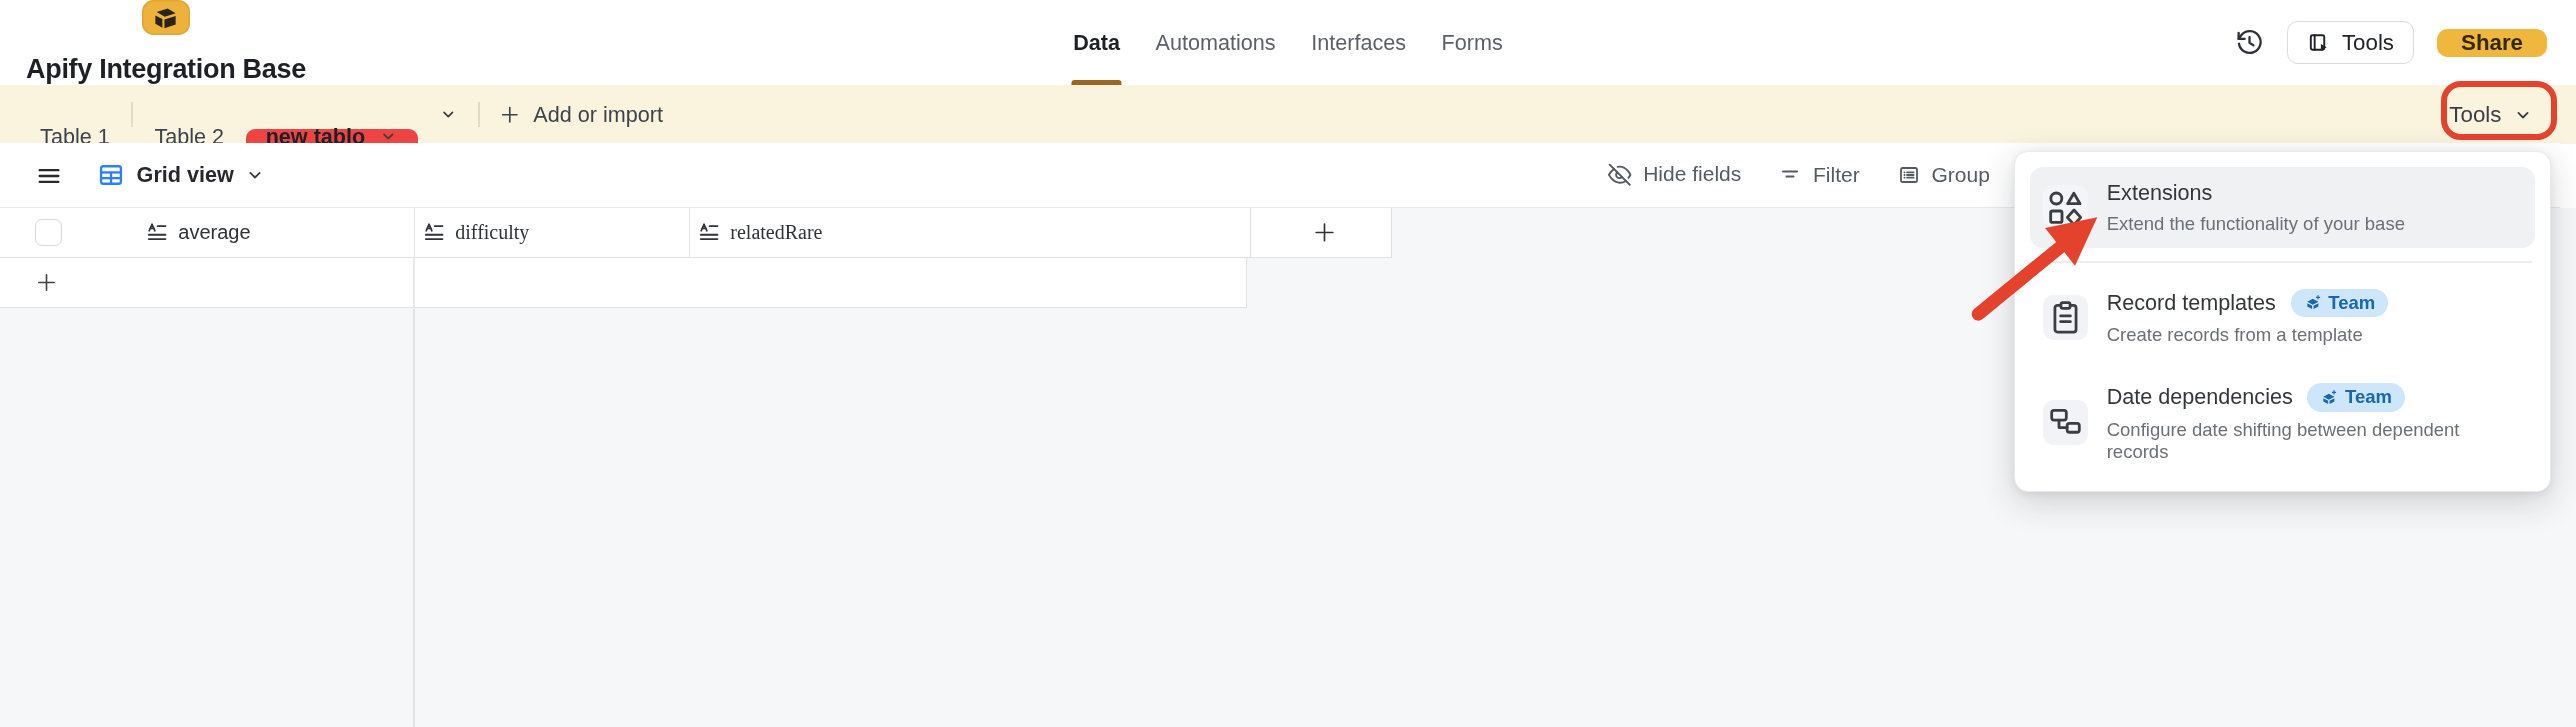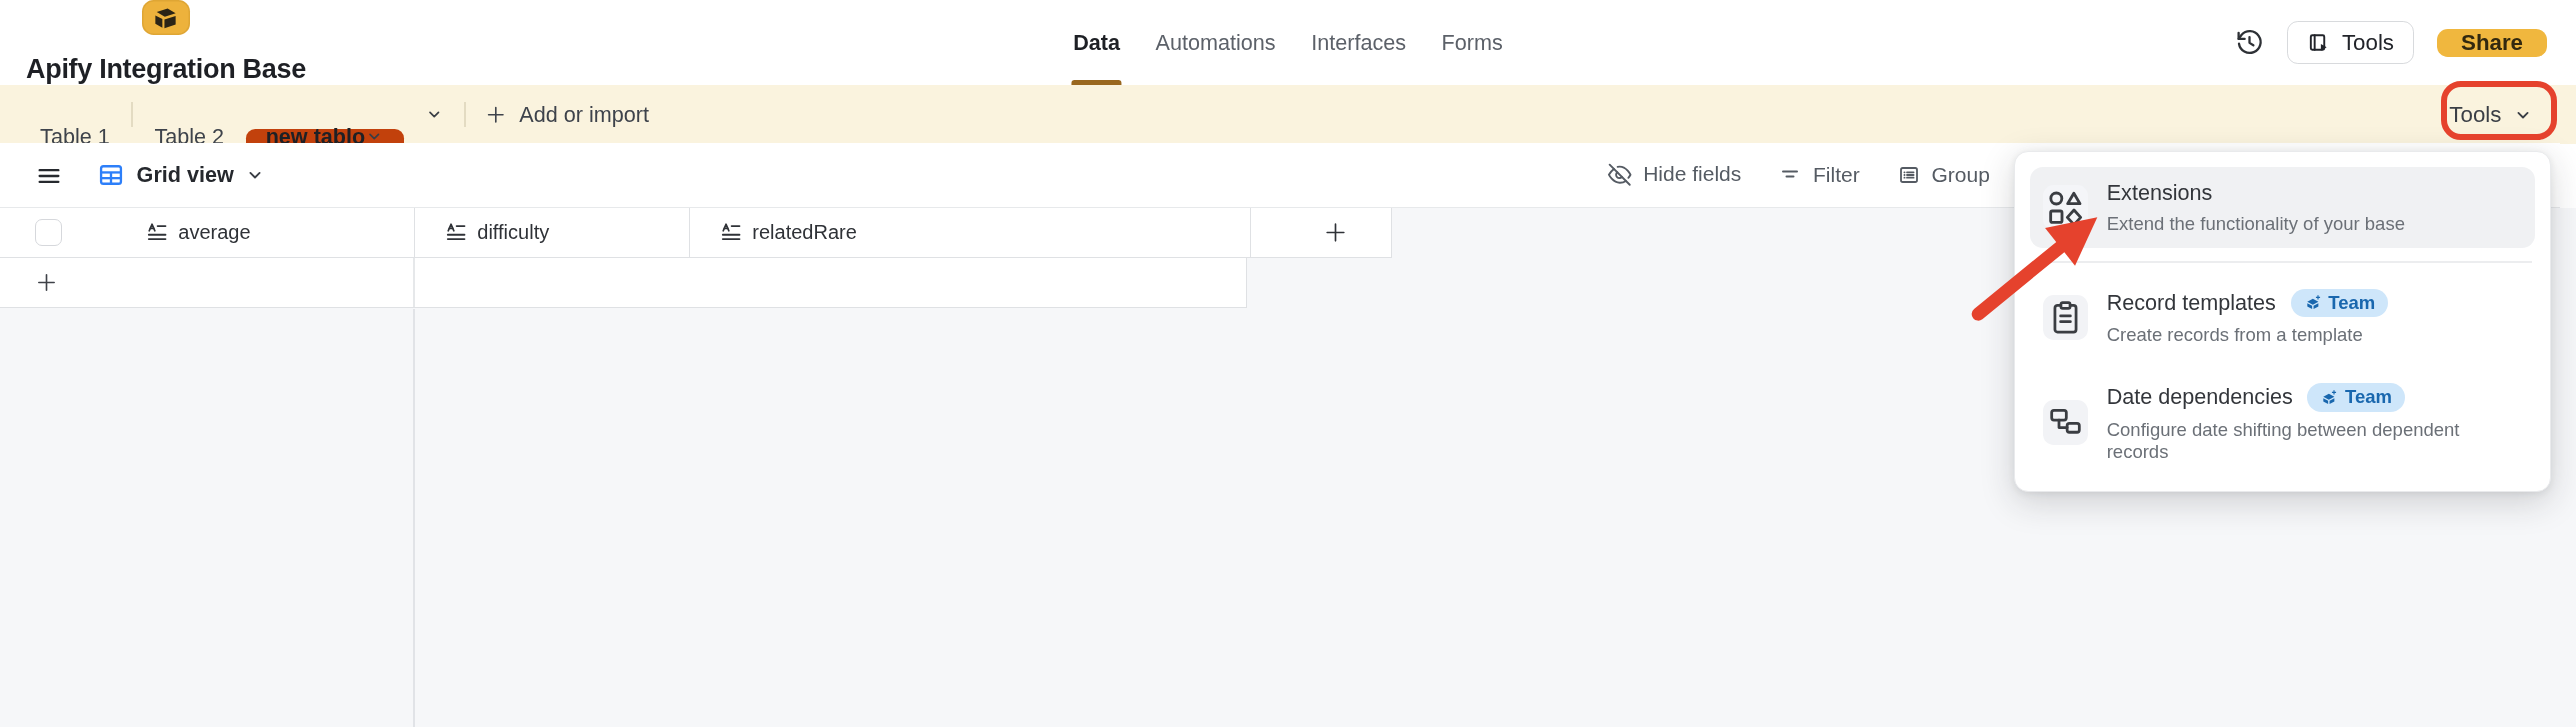--- a/index.html
+++ b/index.html
@@ -23,40 +23,40 @@
   .topbar-right{position:absolute;right:29px;top:0;height:85px;display:flex;align-items:center;gap:23px;}
   .btn-launch{display:flex;align-items:center;gap:11.6px;height:43px;padding:0 19px;background:#fff;border:1.5px solid #D8DADD;
               border-radius:10.8px;font-size:22.3px;color:#22242A;}
   .btn-share{display:flex;align-items:center;height:28px;padding:0 24px;background:#F0B73E;border-radius:10.8px;
              font-size:22.3px;font-weight:600;color:#33290F;}
 
   
   .tabbar{position:absolute;left:0;top:85px;right:0;height:59px;background:#FAF3DE;}
   .tabbar-left{position:absolute;left:18.5px;top:0;height:59px;display:flex;align-items:stretch;}
   .tab{display:flex;align-items:center;padding:0 21.6px;font-size:21.6px;color:#3E434B;margin-top:44px;}
-  .tab.active{background:#c2410c;border-radius:9.2px 9.2px 0 0;color:#1E2025;font-weight:700;gap:0;padding:0 20px;}
+  .tab.active{background:#ef4444;border-radius:9.2px 9.2px 0 0;color:#1E2025;font-weight:700;gap:14px;padding:0 20px;}
   .tab-divider{width:1.5px;height:25px;background:#E3DBC2;align-self:center;}
   .tab-expander{display:flex;align-items:center;padding:0 21px;}
   .add-import{display:flex;align-items:center;gap:13px;padding:0 19px;font-size:21.6px;color:#3E434B;}
   .tools-btn{position:absolute;right:43px;top:0;height:59px;display:flex;align-items:center;gap:11.6px;font-size:22.3px;color:#3A3E45;}
 
   
   .viewbar{position:absolute;left:0;top:143px;right:16px;height:65px;background:#fff;border-bottom:1.5px solid #E7E9EB;box-sizing:border-box;}
   .hamburger{position:absolute;left:35px;top:18.5px;}
   .view-switcher{position:absolute;left:97px;top:0;height:63px;display:flex;align-items:center;gap:11.6px;
                  font-size:21.6px;font-weight:600;color:#25282D;}
   .viewbar-right{position:absolute;left:1607px;top:0;height:63px;display:flex;align-items:center;gap:37px;}
   .vb-btn{display:flex;align-items:center;gap:10.8px;font-size:21px;color:#555B63;}
 
   
   .gridarea{position:absolute;left:0;top:208px;right:0;bottom:0;background:#F6F7F9;}
   .header-row{position:absolute;left:0;top:0;width:1391px;height:49px;background:#fff;
               border-bottom:1.5px solid #DFE1E4;border-right:1.5px solid #DFE1E4;box-sizing:content-box;}
   .hcell{position:absolute;top:0;height:49px;display:flex;align-items:center;gap:10px;font-size:20px;color:#2F3237;box-sizing:border-box;padding-left:46px;}
-  .hcell.bordered{border-left:1.5px solid #DFE1E4;padding-left:30px;}
+  .hcell.bordered{border-left:1.5px solid #DFE1E4;padding-left:8px;font-family:Liberation Serif, serif;}
   .hcell-label{white-space:nowrap;}
   .checkbox{position:absolute;left:35px;top:10.8px;width:27px;height:27px;background:#fff;border:1.5px solid #D6D8DC;border-radius:7px;box-sizing:border-box;}
   .firstcell-label{position:absolute;left:146px;top:0;height:49px;display:flex;align-items:center;gap:10px;}
   .plus-cell{justify-content:center;padding-left:0;}
   .add-row{position:absolute;left:0;top:50px;width:1246px;height:49px;background:#fff;
            border-bottom:1.5px solid #DFE1E4;border-right:1.5px solid #DFE1E4;box-sizing:content-box;}
   .add-row-vdiv{position:absolute;left:413px;top:0;bottom:0;width:1.5px;background:#E6E8EA;}
   .add-row-plus{position:absolute;left:35px;top:13px;}
   .long-vline{position:absolute;left:413px;top:101px;bottom:0;width:1.5px;background:#E1E3E7;}
 

